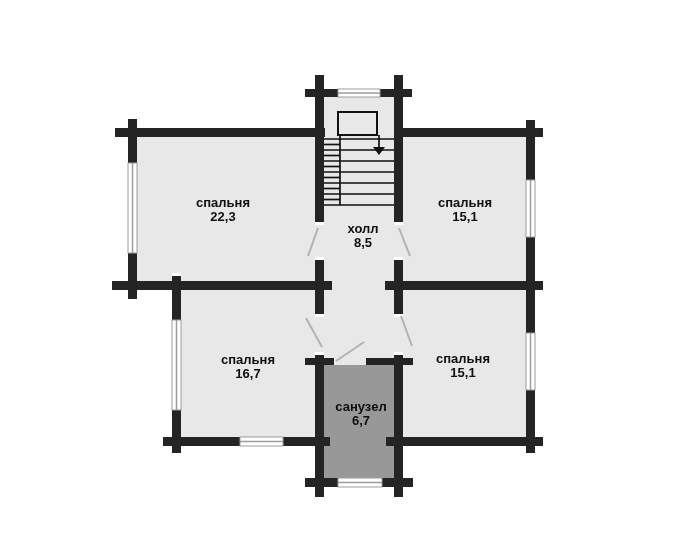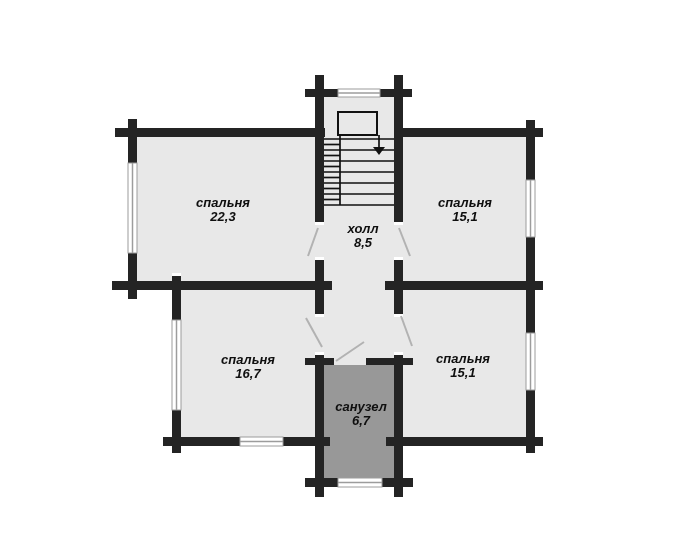--- a/index.html
+++ b/index.html
@@ -2,21 +2,20 @@
 <html><head>
 <meta charset="utf-8">
 <style>
   html,body{margin:0;padding:0;background:#ffffff;}
   .page{
     position:relative;
     width:690px;height:552px;
     background:#ffffff;
     overflow:hidden;
     font-family:"Liberation Sans", sans-serif;
-    font-style:italic;
   }
   svg text{
     font-family:"Liberation Sans", sans-serif;
     font-weight:bold;
     font-size:13px;
     fill:#0f0f0f;
   }
 </style>
 </head>
 <body>

